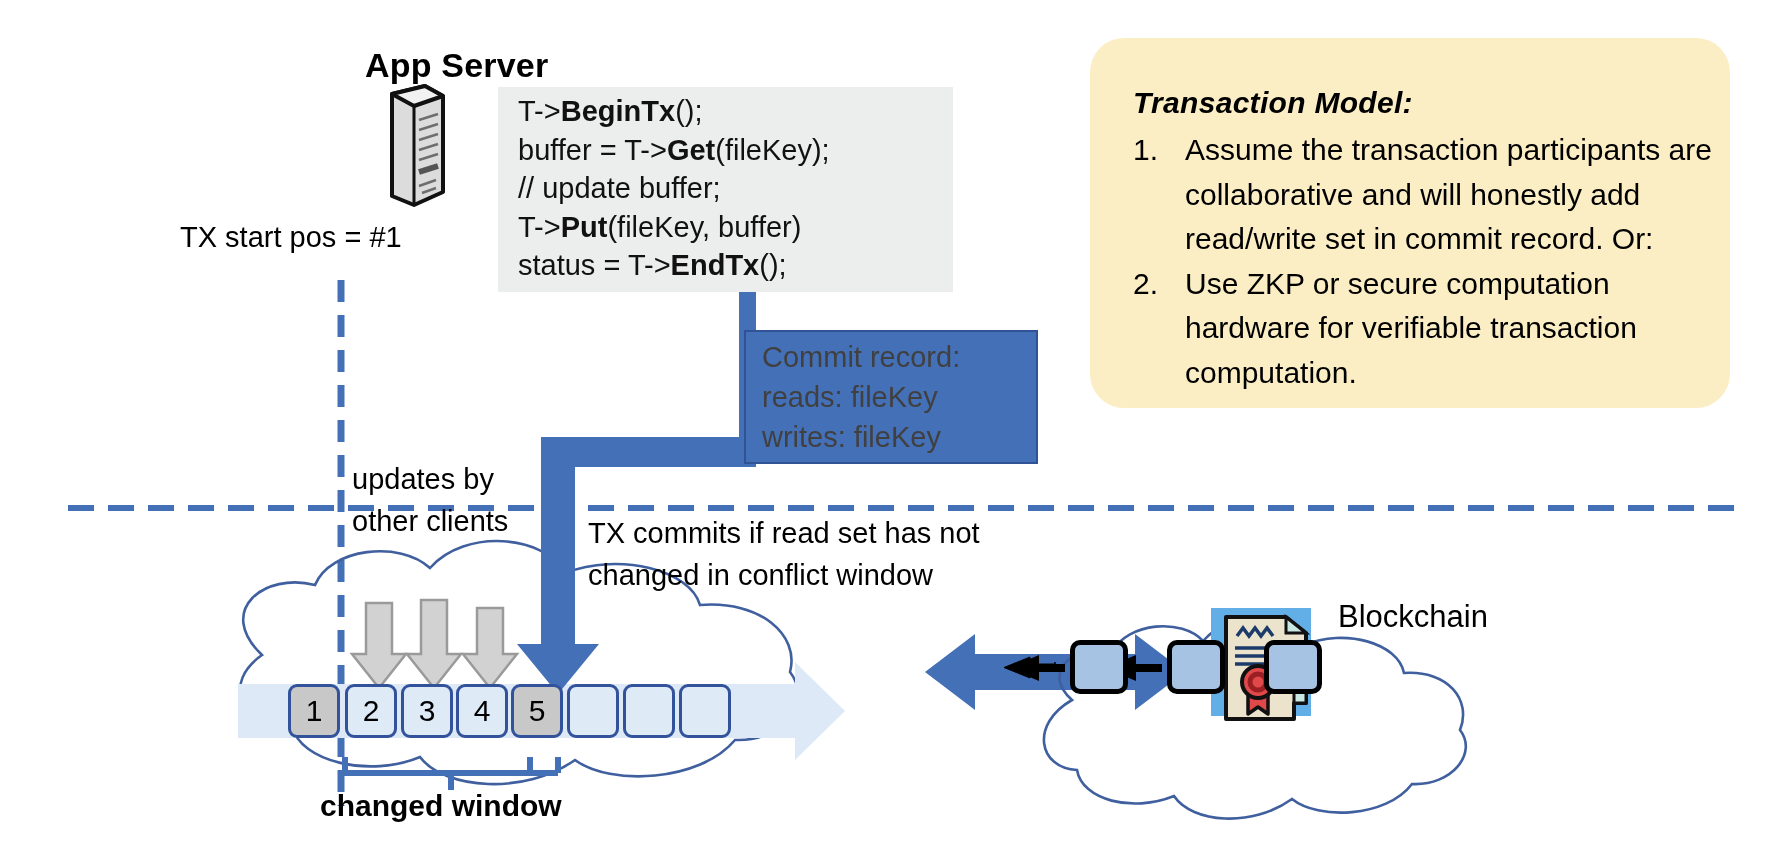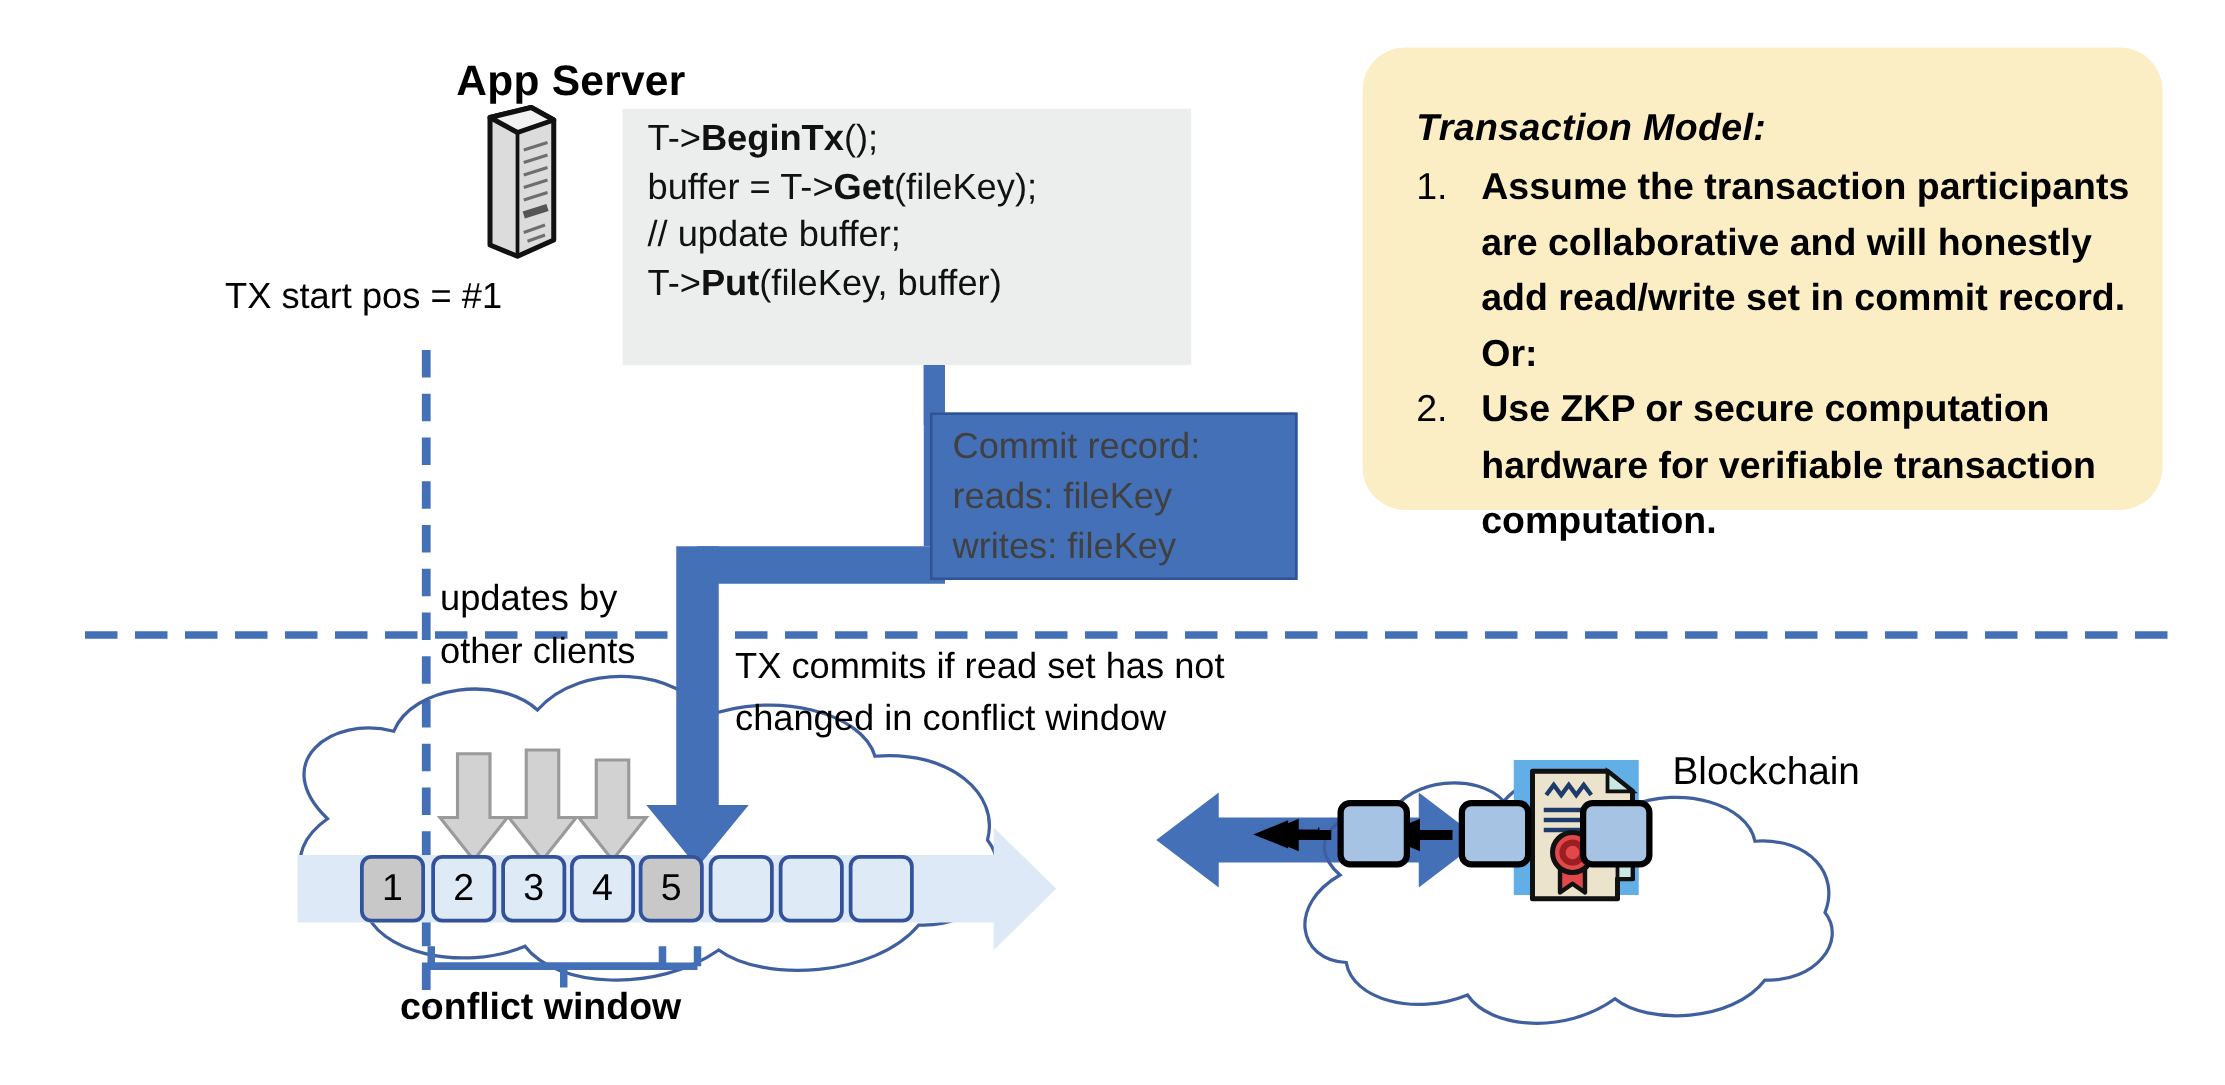--- a/index.html
+++ b/index.html
@@ -20,21 +20,21 @@
   .commit-box{left:744px;top:330px;width:294px;height:134px;background:#4470b8;
               border:2px solid #2f5394;box-sizing:border-box;}
   .commit-text{position:absolute;left:762px;top:337px;color:#404040;font-size:29px;line-height:40px;}
 
   
   .tm-box{left:1090px;top:38px;width:640px;height:370px;background:#fbedc4;border-radius:34px;}
   .tm-title{position:absolute;left:1133px;top:86px;font-size:30px;font-weight:bold;font-style:italic;letter-spacing:.3px;}
   .tm-list{position:absolute;left:1133px;top:128px;width:580px;}
   .tm-item{display:flex;font-size:30px;line-height:44.5px;margin:0;}
   .tm-num{width:52px;flex:0 0 52px;}
-  .tm-txt{flex:1;font-weight:bold;}
+  .tm-txt{flex:1;}
 
   
   .lbl-updates{left:352px;top:458px;font-size:29px;line-height:42px;}
   .lbl-txcommit{left:588px;top:512px;font-size:29px;line-height:42px;}
   .lbl-conflict{left:320px;top:789px;font-size:30px;font-weight:bold;}
   .lbl-blockchain{left:1338px;top:560px;font-size:31px;margin-top:39px;}
 
   
   .cell{position:absolute;width:52px;height:54px;border:3px solid #33529c;
         border-radius:9px;box-sizing:border-box;display:flex;align-items:center;
@@ -165,20 +165,21 @@
   </svg>
 
   <div class="abs app-server-title">App Server</div>
 
   <div class="abs code-box"></div>
   <div class="code-lines">
     <div class="code-line"><span>T-&gt;</span><span class="b">BeginTx</span><span>();</span></div>
     <div class="code-line"><span>buffer = T-&gt;</span><span class="b">Get</span><span>(fileKey);</span></div>
     <div class="code-line"><span>// update buffer;</span><span class="b"></span><span></span></div>
     <div class="code-line"><span>T-&gt;</span><span class="b">Put</span><span>(fileKey, buffer)</span></div>
+    <div class="code-line"><span>status = T-&gt;</span><span class="b">EndTx</span><span>();</span></div>
   </div>
 
   <div class="abs tx-start">TX start pos = #1</div>
 
   <div class="abs commit-box"></div>
   <div class="commit-text">
     <div>Commit record:</div>
     <div>reads: fileKey</div>
     <div>writes: fileKey</div>
   </div>
@@ -193,21 +194,21 @@
     <div class="tm-item">
       <span class="tm-num">2.</span>
       <span class="tm-txt">Use ZKP or secure computation hardware for verifiable transaction computation.</span>
     </div>
   </div>
 
   <div class="abs lbl-updates" style="white-space:pre-line;">updates by
 other clients</div>
   <div class="abs lbl-txcommit" style="white-space:pre-line;">TX commits if read set has not
 changed in conflict window</div>
-  <div class="abs lbl-conflict">conflict window</div>
+  <div class="abs lbl-conflict">changed window</div>
   <div class="abs lbl-blockchain">Blockchain</div>
 
   <div class="cell filled" style="left:288px;top:684px;">
     <span>1</span>
     </div>
   <div class="cell" style="left:345px;top:684px;">
     <span>2</span>
     </div>
   <div class="cell" style="left:401px;top:684px;">
     <span>3</span>

